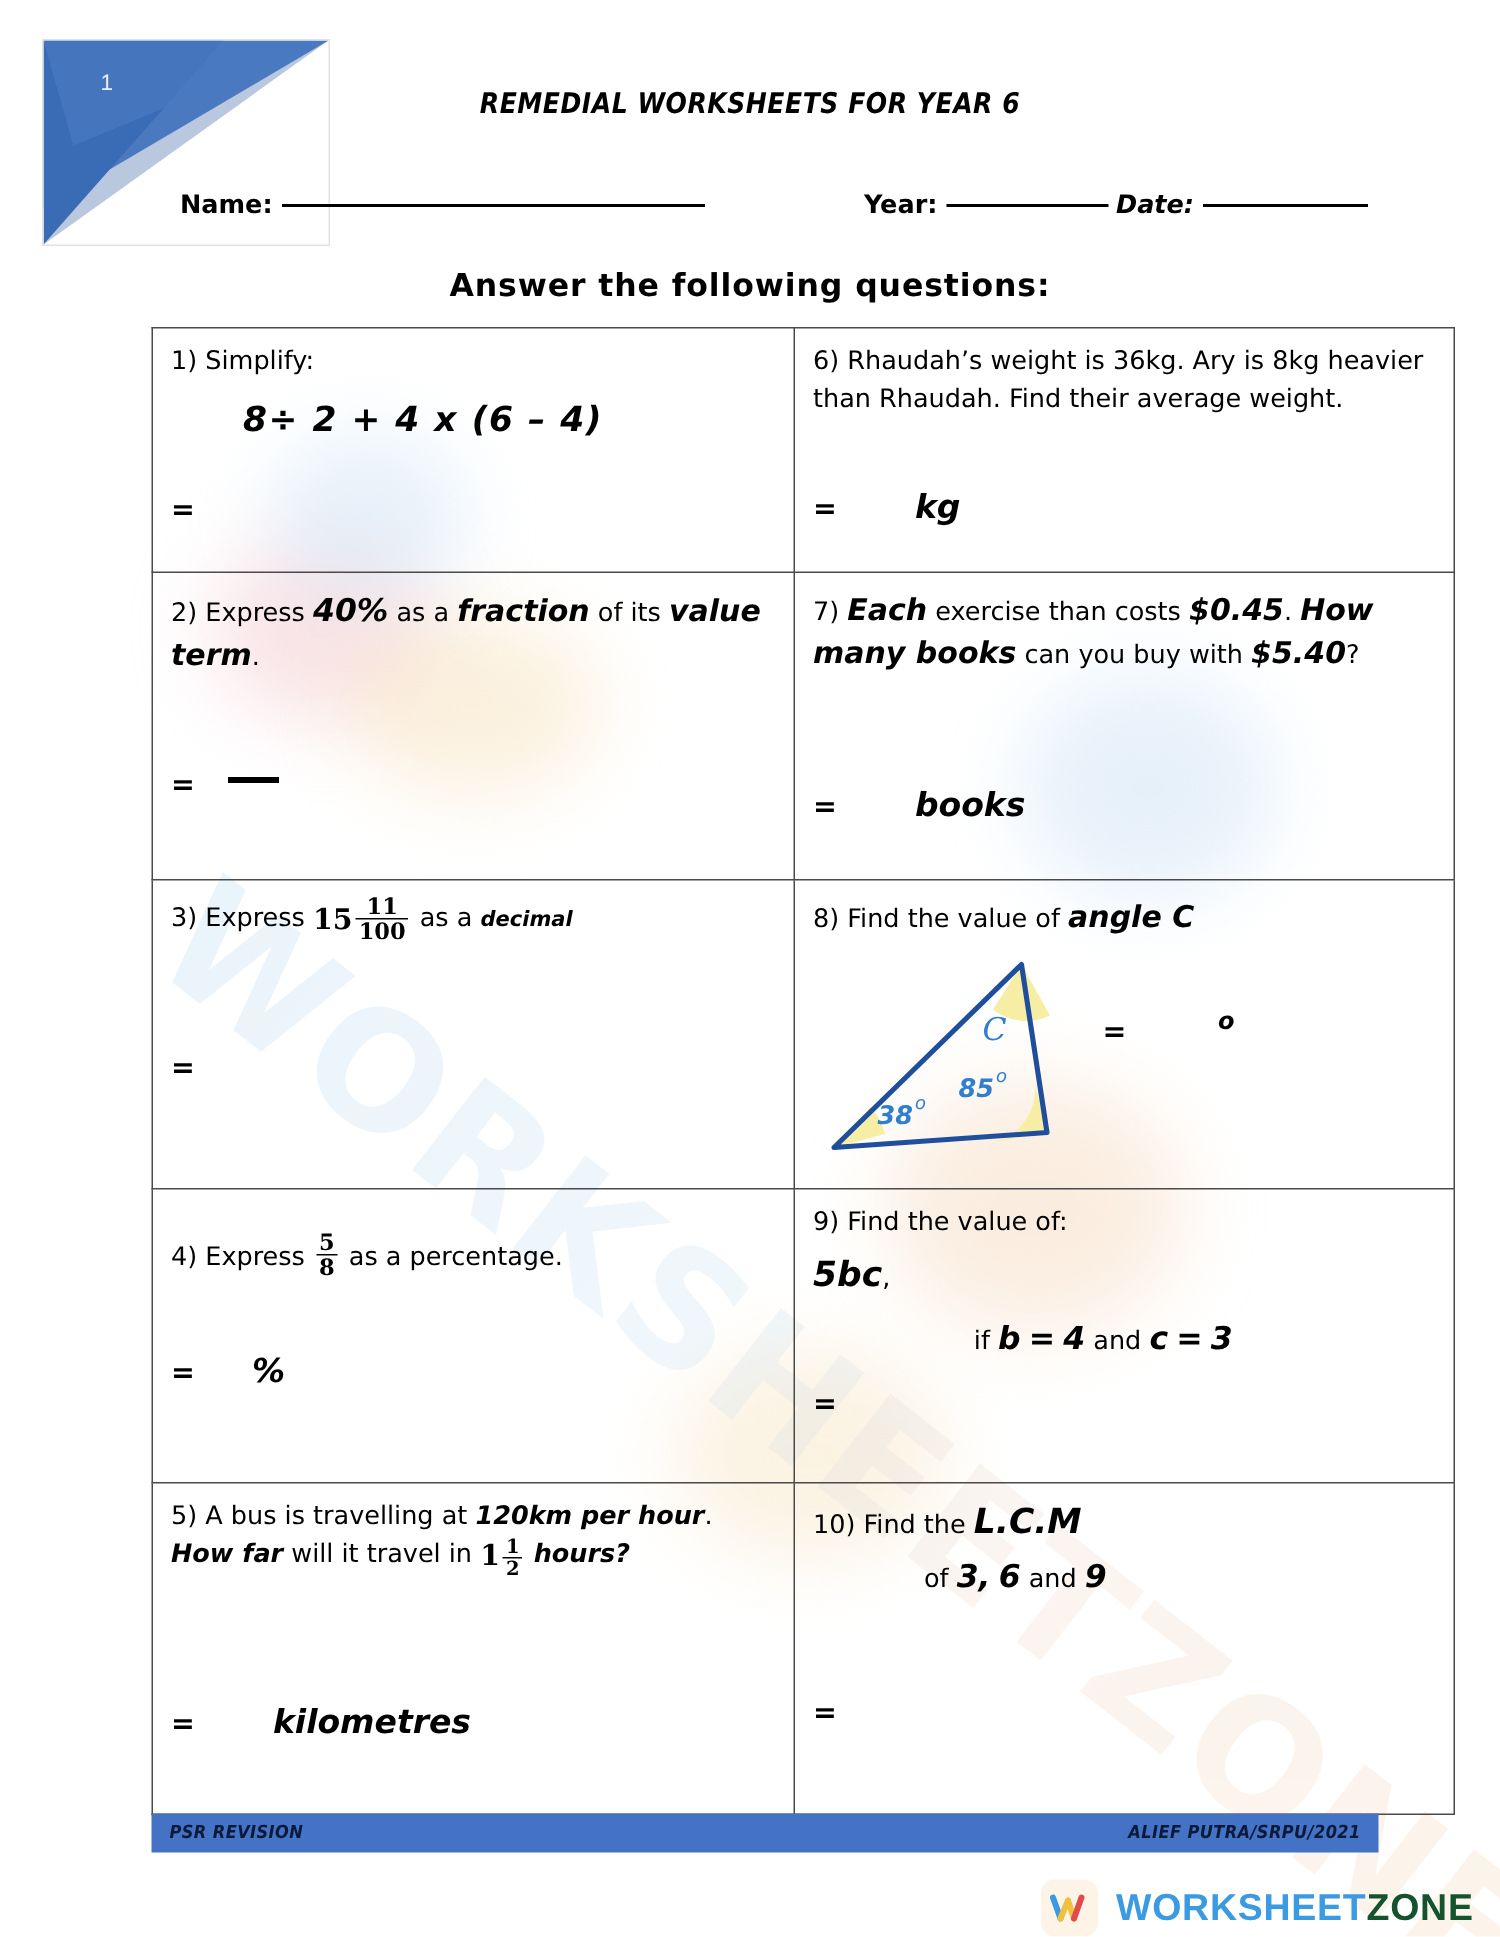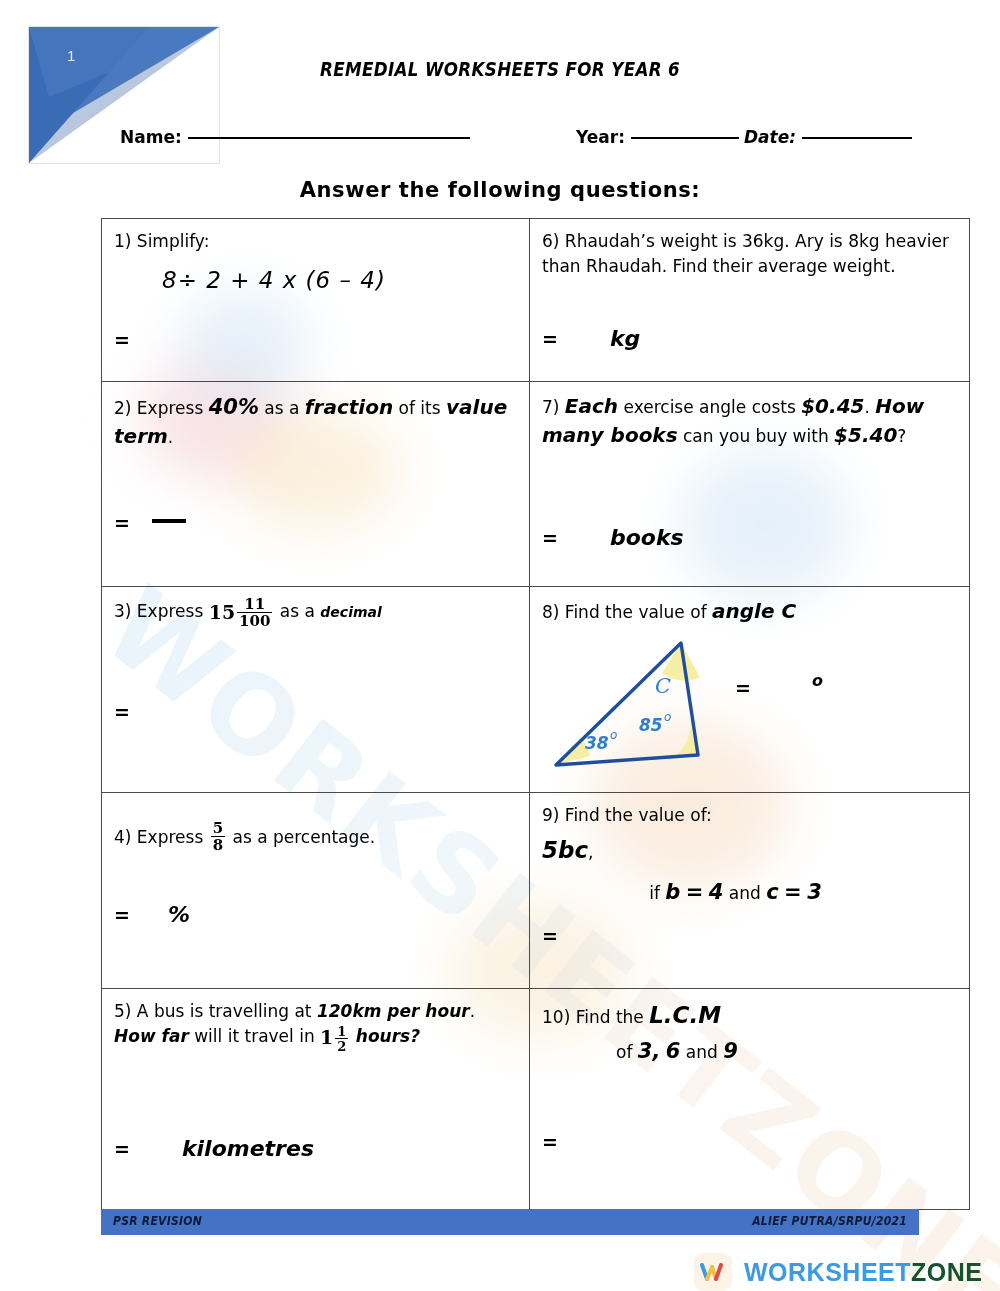--- a/index.html
+++ b/index.html
@@ -149,21 +149,21 @@
   .r2 td { height: 184px; }
   .r3 td { height: 185px; }
   .r4 td { height: 175px; }
   .r5 td { height: 200px; }
 
   .qtext { display: block; }
   .b { font-weight: bold; font-style: italic; }
   .bigexpr {
     display: block;
     margin: 10px 0 0 48px;
-    font-weight: normal;
+    font-weight: bold;
     font-style: italic;
     font-size: 23px;
     letter-spacing: 1px;
   }
   .ansline {
     position: absolute;
     left: 12px;
     font-weight: bold;
     font-size: 19px;
   }
@@ -356,21 +356,21 @@
             <span class="b" style="font-size:20px">value term</span><span>.</span>
           </span>
           <span class="ansline" style="top:128px">
             <span>=</span><span class="frac-blank"></span>
           </span>
         </td>
         <td class="right">
           <span class="qtext">
             <span>7)</span>
             <span class="b" style="font-size:20px">Each</span>
-            <span>exercise angle costs</span>
+            <span>exercise than costs</span>
             <span class="b" style="font-size:20px">$0.45</span><span>.</span>
             <span class="b" style="font-size:20px">How many books</span>
             <span>can you buy with</span>
             <span class="b" style="font-size:20px">$5.40</span><span>?</span>
           </span>
           <span class="ansline" style="top:140px">
             <span>=</span><span class="unit">books</span>
           </span>
         </td>
       </tr>

